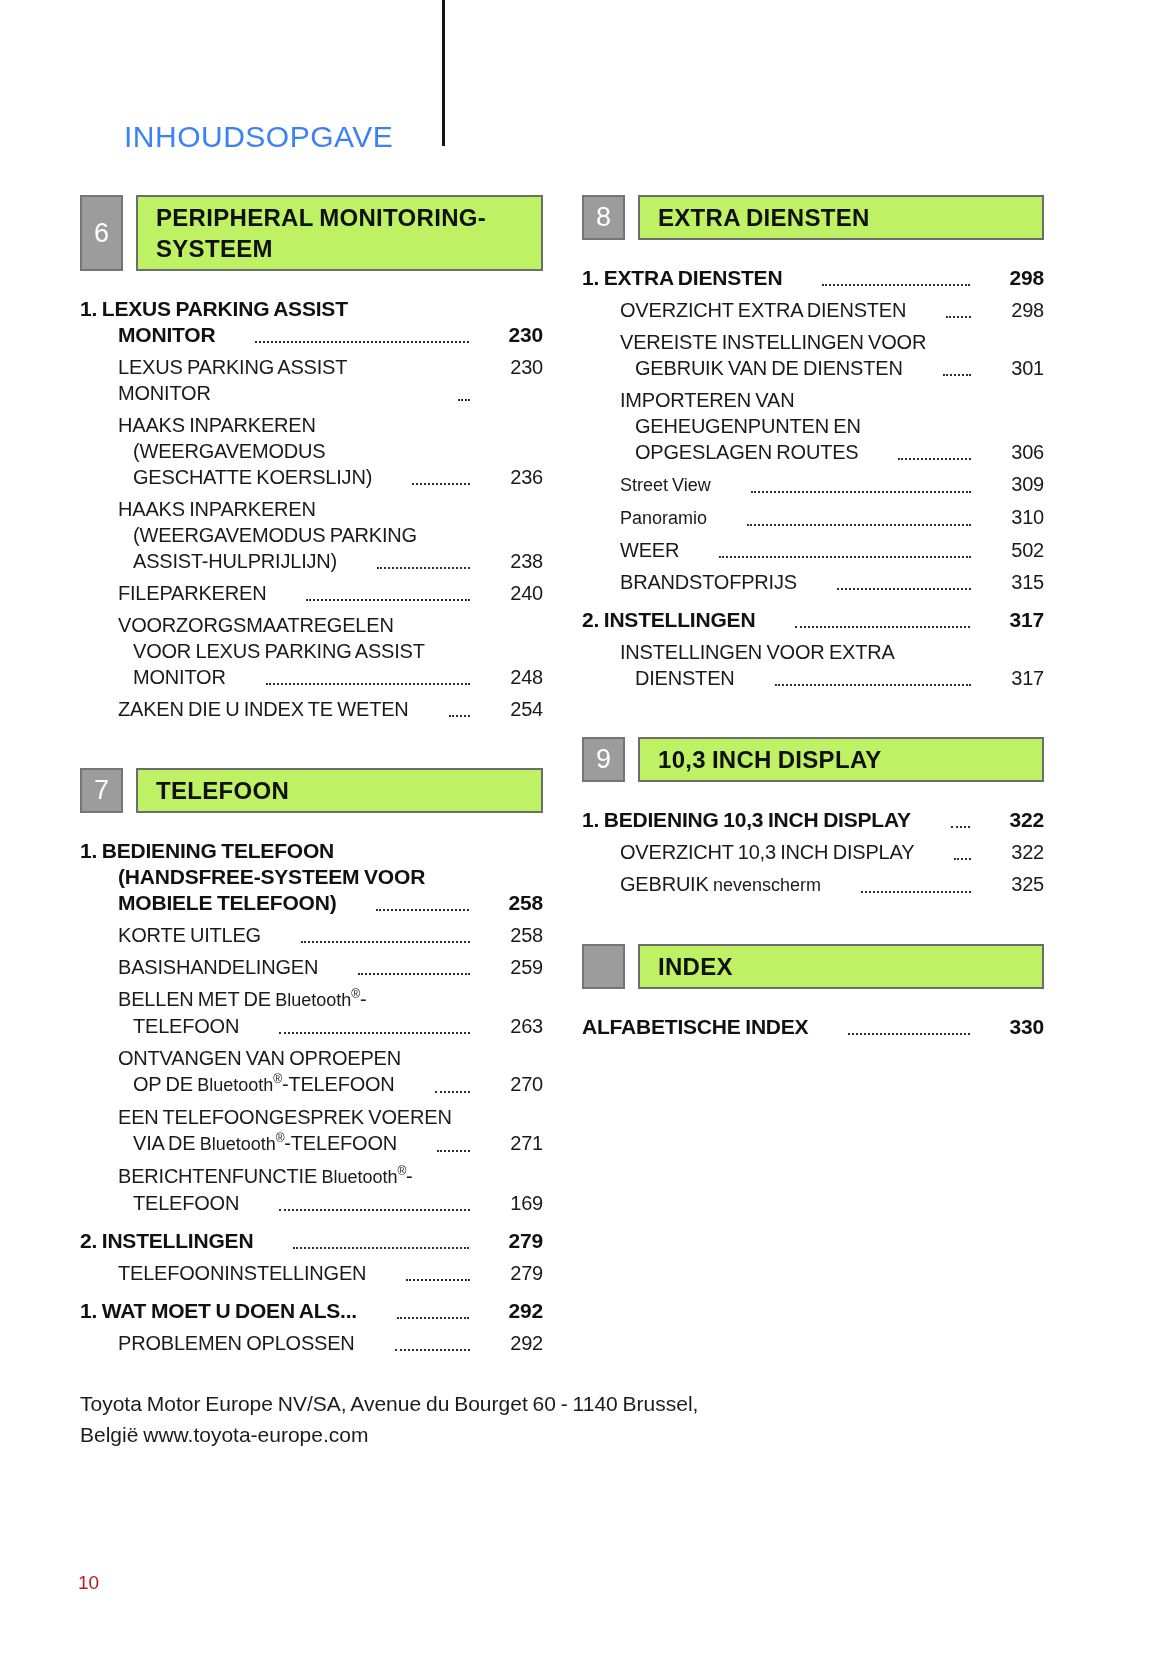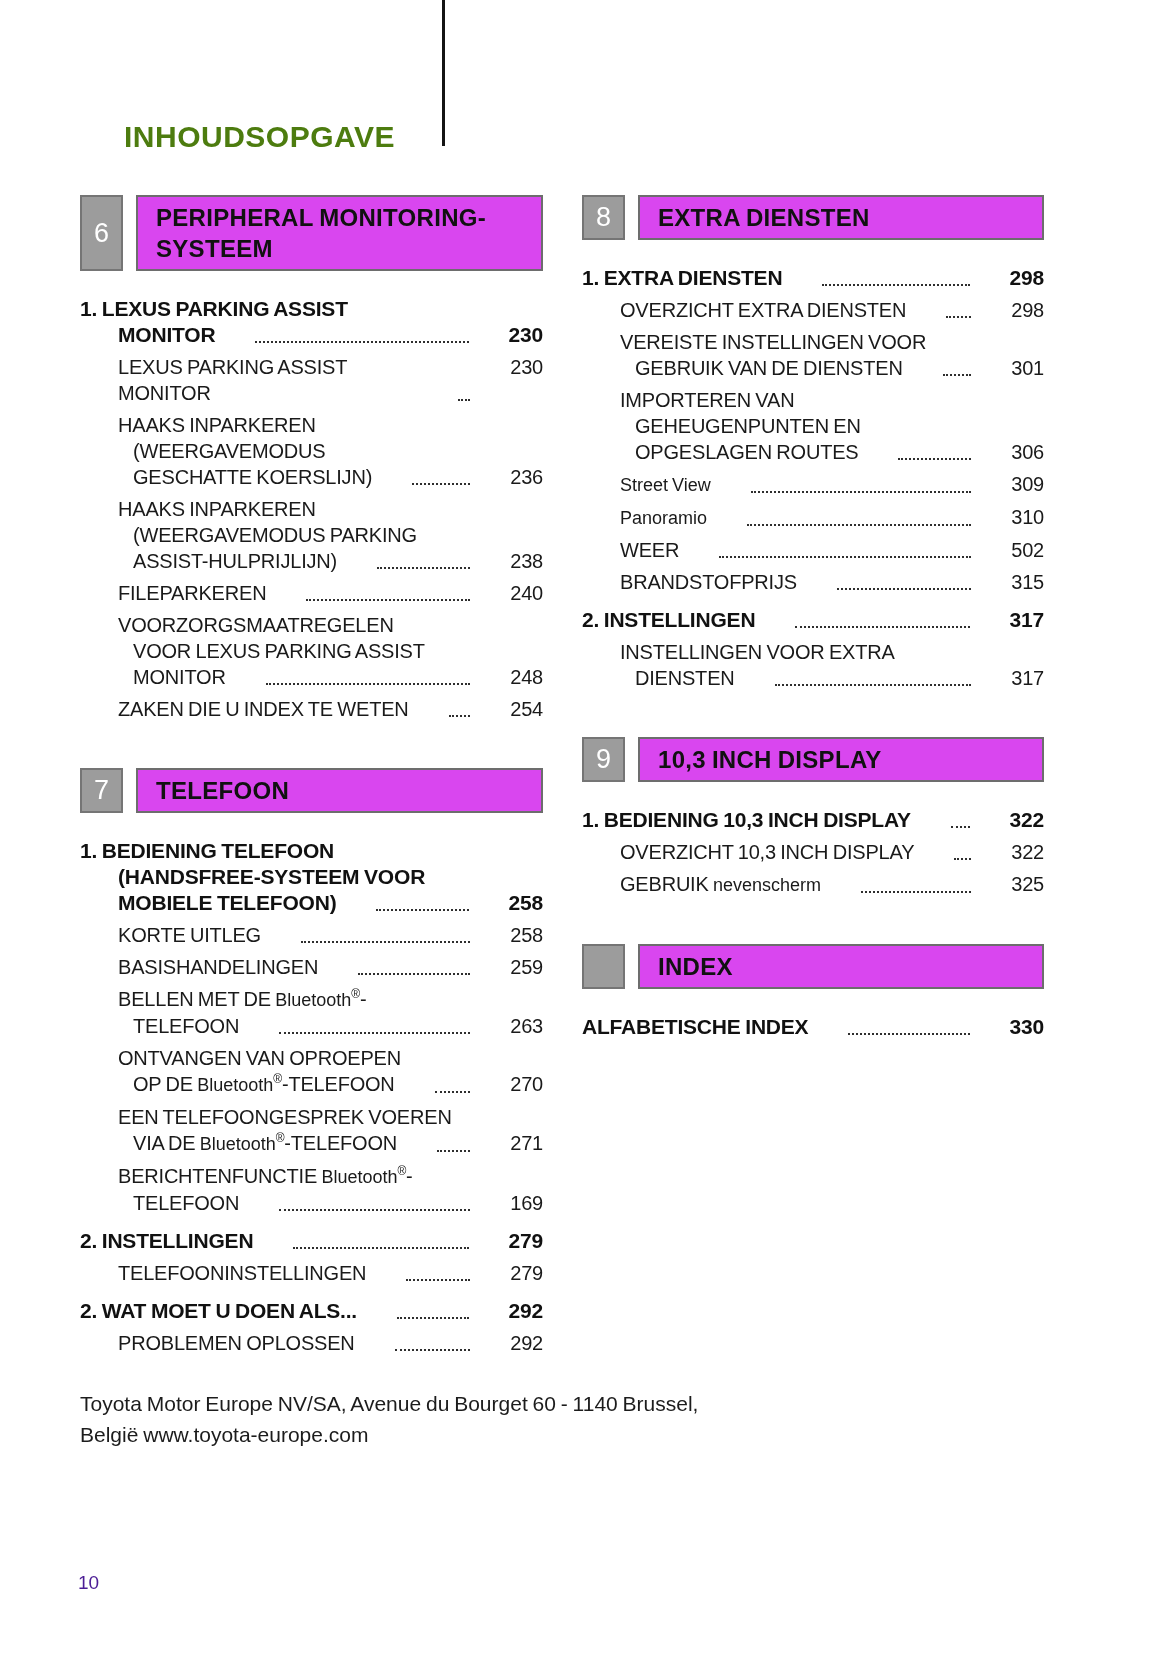--- a/index.html
+++ b/index.html
@@ -9,22 +9,22 @@
     color: #1a1a1a;
     position: relative;
     overflow: hidden;
     -webkit-font-smoothing: antialiased;
   }
   .page { position: relative; width: 1166px; height: 1654px; }
 
   
   .doc-title {
     position: absolute; left: 124px; top: 100px;
-    font-size: 30px; font-weight: 700; letter-spacing: 0.5px;
-    word-spacing: -1px; color: #4d7c0f;
+    font-size: 30px; font-weight: 400; letter-spacing: 0.5px;
+    word-spacing: -1px; color: #3b82f6;
   }
   .header-rule {
     position: absolute; left: 442px; top: 0; width: 3px; height: 146px;
     background: #141414;
   }
 
   
   .columns {
     position: absolute; left: 80px; top: 195px;
     display: flex; gap: 39px; width: 964px;
@@ -38,21 +38,21 @@
   .sec-head { display: flex; gap: 13px; align-items: stretch; margin-bottom: 25px; }
   .sec-tab {
     width: 43px; flex: 0 0 43px; box-sizing: border-box;
     background: #9c9c9c; border: 2px solid #757575;
     color: #ffffff; font-size: 27px; font-weight: 400;
     display: flex; align-items: center; justify-content: center;
     min-height: 44px;
   }
   .sec-box {
     flex: 1 1 auto; box-sizing: border-box;
-    border: 2px solid #6d6d6d; background: #d946ef;
+    border: 2px solid #6d6d6d; background: #bef264;
     padding: 5px 18px; min-height: 44px;
     font-size: 24px; font-weight: 700; letter-spacing: 0.3px; word-spacing: -1px;
     display: flex; flex-direction: column; justify-content: center;
     line-height: 31px; color: #111111;
   }
 
   .entry { font-size: 20px; line-height: 26px; margin-bottom: 6px; word-spacing: -1px; letter-spacing: -0.2px; }
   .entry.main { font-weight: 700; font-size: 21px; color: #111111; }
   .entry + .entry.main { margin-top: 12px; }
   .entry.sub { padding-left: 38px; font-weight: 400; }
@@ -73,21 +73,21 @@
   .sup { font-size: 0.6em; vertical-align: super; line-height: 0; } 
 
   
   .footer {
     position: absolute; left: 80px; top: 1388px;
     font-size: 21px; line-height: 31px; font-weight: 400;
     word-spacing: -1px; color: #1c1c1c;
   }
   .page-num {
     position: absolute; left: 78px; top: 1572px;
-    font-size: 19px; color: #4c1d95;
+    font-size: 19px; color: #b91c1c;
   }
 </style>
 </head>
 <body>
 
 <div class="page">
   <h1 class="doc-title">INHOUDSOPGAVE</h1>
   <div class="header-rule"></div>
 
   <div class="columns">
@@ -228,21 +228,21 @@
           </div>
           <div class="entry sub">
             <div class="line last">
               <span class="txt"><span>TELEFOONINSTELLINGEN</span></span>
               <span class="dots" style="border-bottom-color: rgb(46, 46, 46);"></span>
               <span class="pg">279</span>
             </div>
           </div>
           <div class="entry main">
             <div class="line last">
-              <span class="txt"><span>2. WAT MOET U DOEN ALS...</span></span>
+              <span class="txt"><span>1. WAT MOET U DOEN ALS...</span></span>
               <span class="dots" style="border-bottom-color: rgb(46, 46, 46);"></span>
               <span class="pg">292</span>
             </div>
           </div>
           <div class="entry sub">
             <div class="line last">
               <span class="txt"><span>PROBLEMEN OPLOSSEN</span></span>
               <span class="dots" style="border-bottom-color: rgb(46, 46, 46);"></span>
               <span class="pg">292</span>
             </div>

